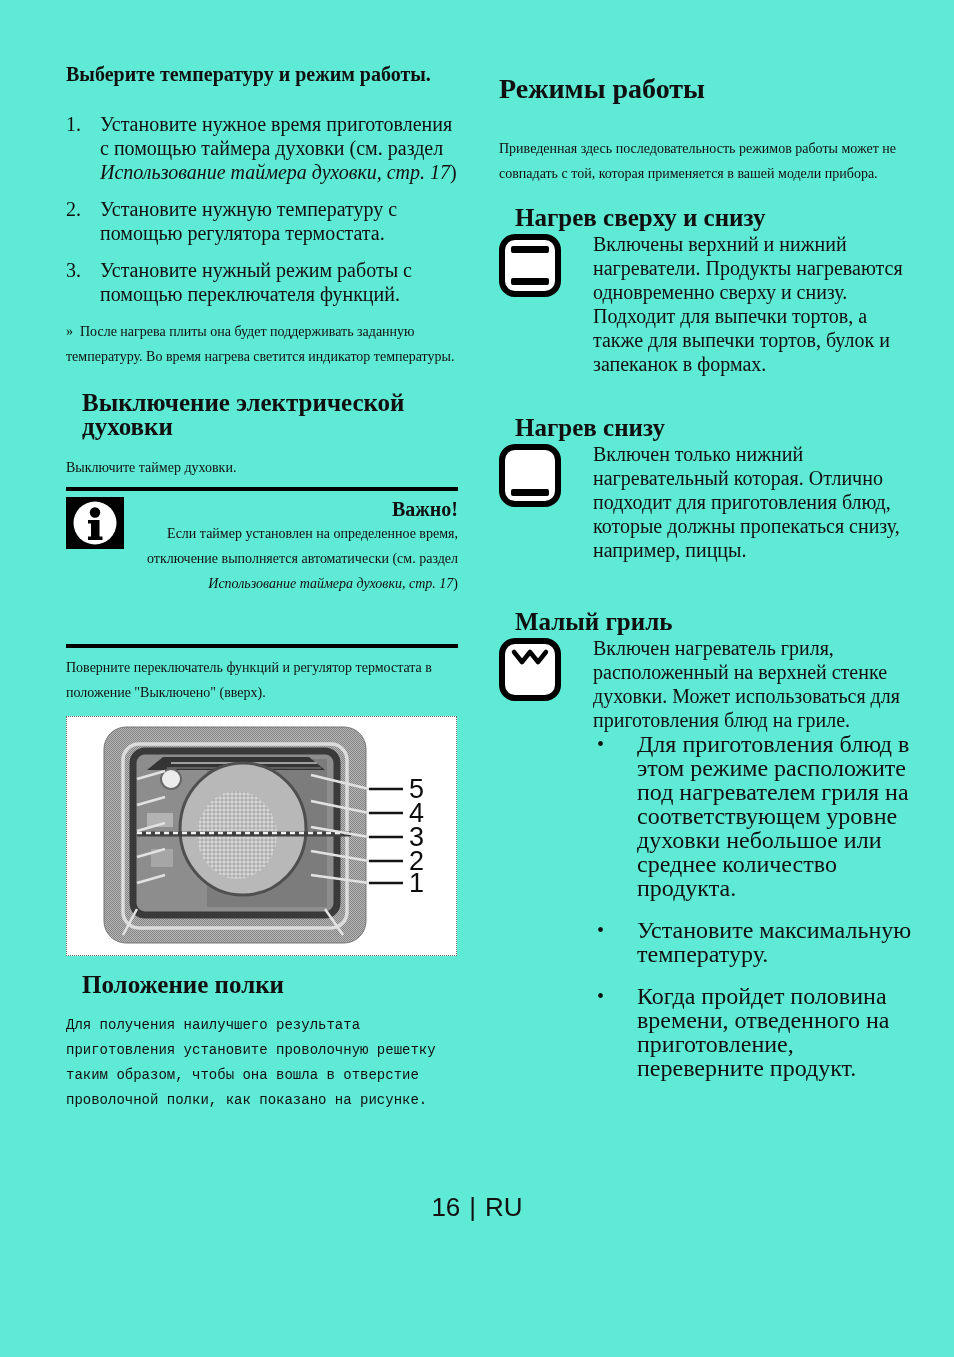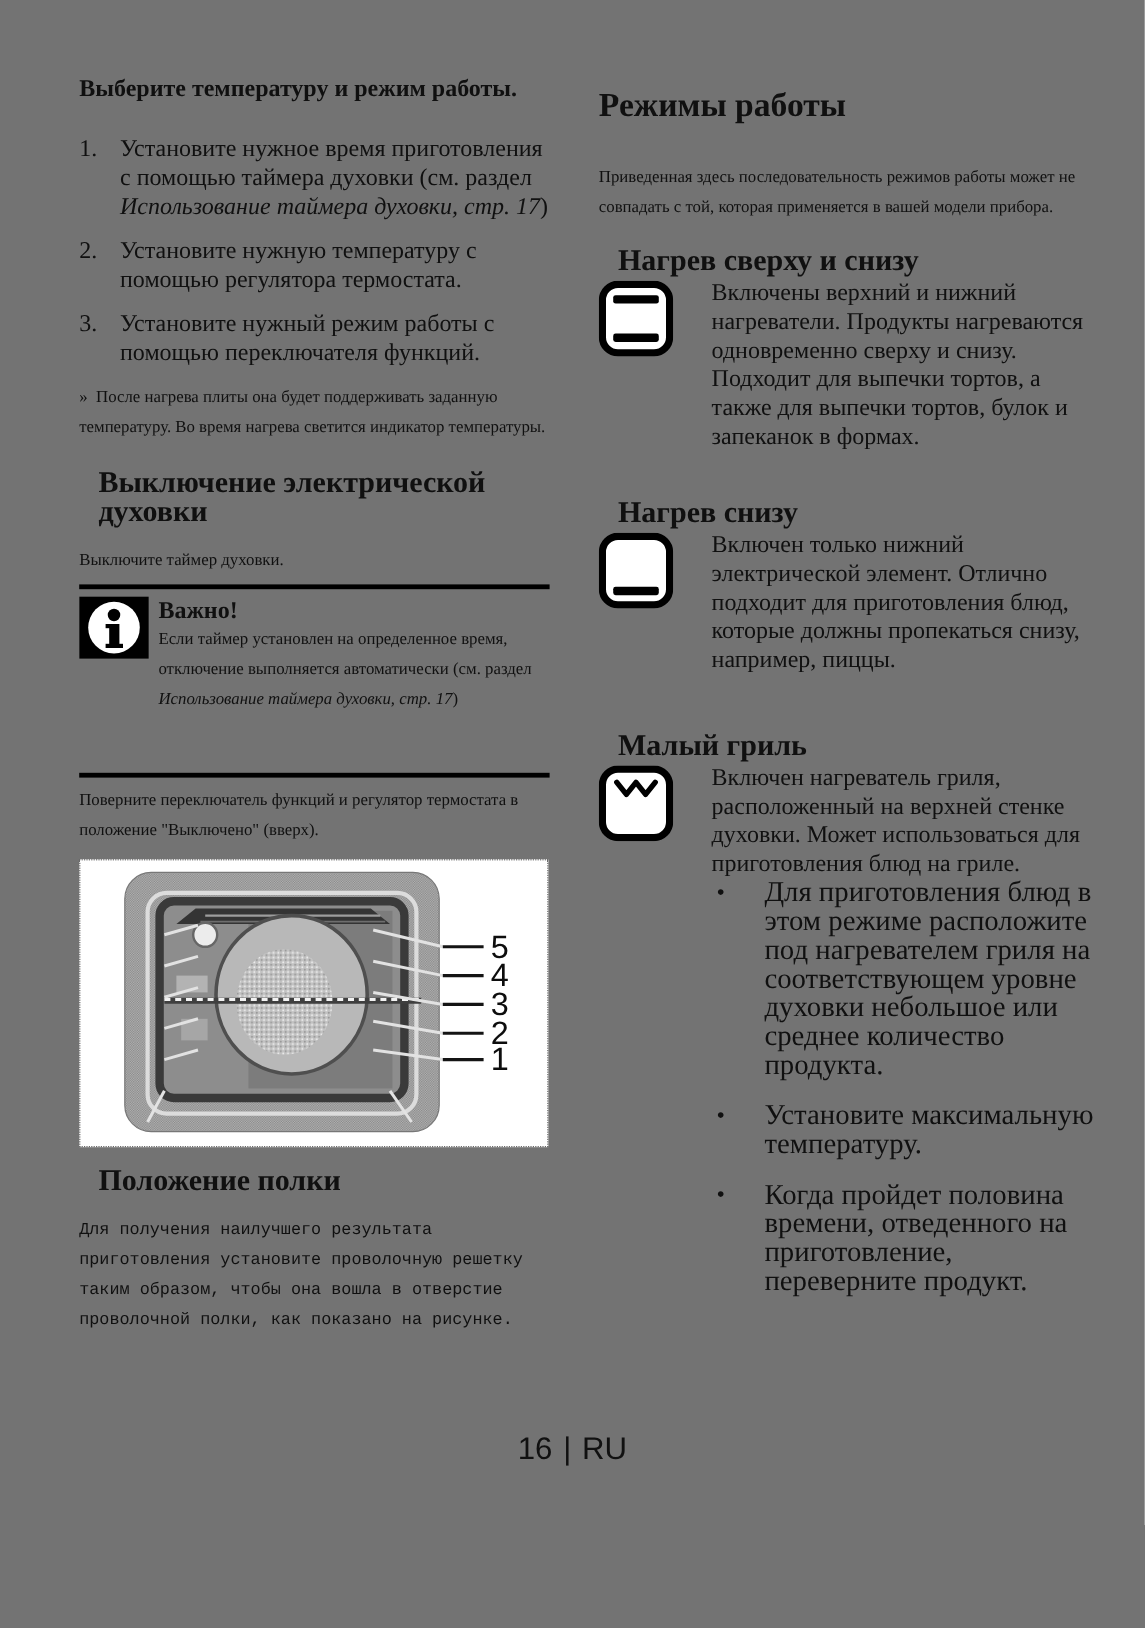--- a/index.html
+++ b/index.html
@@ -1,19 +1,19 @@
 <!DOCTYPE html>
 <html lang="ru"><head>
 <meta charset="utf-8">
 <style>
   html,body{margin:0;padding:0;background:#e8e8e8;}
   .page{
     position:relative;
     width:954px;height:1357px;
-    background:#737373;
+    background:#5eead4;
     font-family:"Liberation Serif", serif;
     color:#101010;
     overflow:hidden;
   }
   .col-left{position:absolute;left:66px;top:62px;width:392px;}
   .col-right{position:absolute;left:499px;top:72px;width:413px;}
 
   .h2{font-size:20px;font-weight:bold;line-height:24px;margin:0 0 26px 0;}
   .h3{font-size:25px;font-weight:bold;line-height:24px;margin:16px;}
   .h1{font-size:28px;font-weight:bold;line-height:34px;margin:0 0 30px 0;}
@@ -26,21 +26,21 @@
 
   .note-off-h{margin-top:22px;}
   .p-off{margin-top:16px;}
 
   .rule{height:4px;background:#000;border:0;margin:0;}
   .rule-top{margin-top:7px;}
   .rule-bottom{margin-top:3px;}
 
   .imp-box{display:flex;margin-top:6px;min-height:144px;}
   .imp-icon-col{flex:0 0 66px;}
-  .imp-text-col{flex:1;}
+  .imp-text-col{flex:1;text-align:right;}
   .imp-title{font-size:20px;font-weight:bold;line-height:24px;}
 
   .p-turn{margin-top:7px;}
 
   .figure{
     margin-top:11px;
     width:389px;height:238px;
     border:1px dotted #6a6a6a;
     box-sizing:content-box;
     background:#fff;
@@ -214,21 +214,21 @@
     </div>
 
     <div class="h3 mode-title mt-2">Нагрев снизу</div>
     <div class="mode-row">
       <div class="mode-icon-col">
         <svg width="62" height="63" viewBox="0 0 62 63">
           <rect x="3" y="3" width="56" height="57" rx="13" fill="#fff" stroke="#000" stroke-width="6"></rect>
           <rect x="12" y="45" width="38" height="7" rx="2" fill="#000"></rect>
         </svg>
       </div>
-      <div class="mode-body">Включен только нижний электрической элемент. Отлично подходит для приготовления блюд, которые должны пропекаться снизу, например, пиццы.</div>
+      <div class="mode-body">Включен только нижний нагревательный которая. Отлично подходит для приготовления блюд, которые должны пропекаться снизу, например, пиццы.</div>
     </div>
 
     <div class="h3 mode-title mt-3">Малый гриль</div>
     <div class="mode-row">
       <div class="mode-icon-col">
         <svg width="62" height="63" viewBox="0 0 62 63">
           <rect x="3" y="3" width="56" height="57" rx="13" fill="#fff" stroke="#000" stroke-width="6"></rect>
           <polyline points="15,14 23,24 31,14 39,24 47,14" fill="none" stroke="#000" stroke-width="4.5" stroke-linecap="round" stroke-linejoin="round"></polyline>
         </svg>
       </div>

